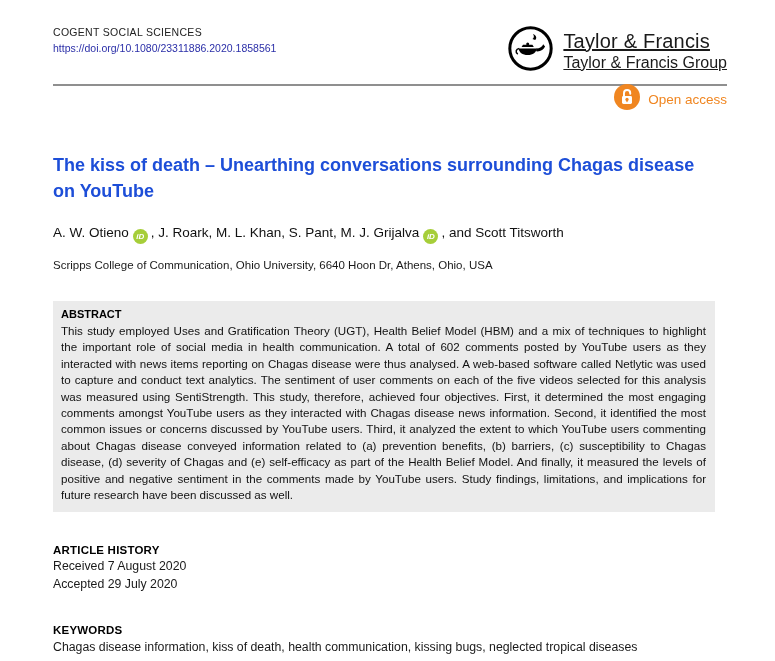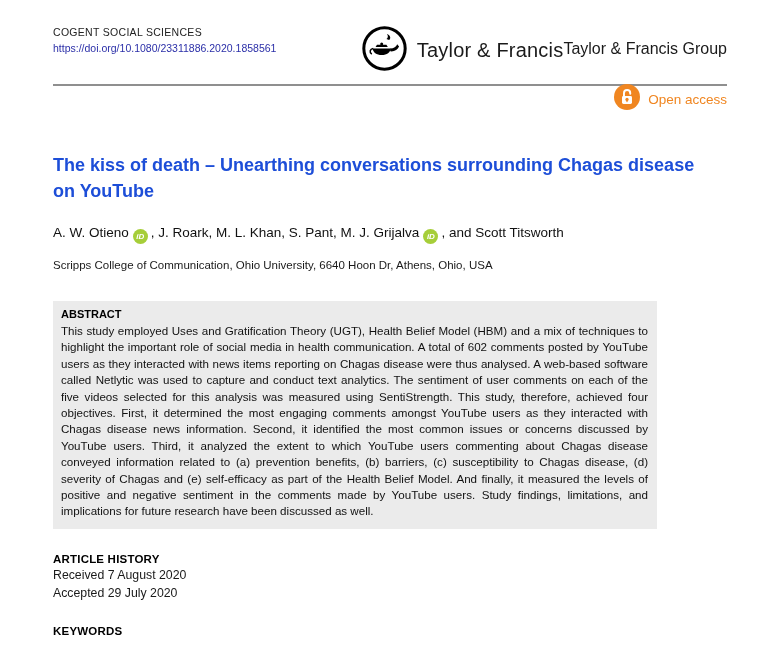--- a/index.html
+++ b/index.html
@@ -12,21 +12,21 @@
     overflow: hidden;
   }
   .page { padding: 24px 48px 0 53px; }
 
   
   .header-row { display: flex; justify-content: space-between; align-items: flex-start; }
   .journal-meta { font-size: 10.5px; line-height: 16px; color: #222; }
   .journal-name { letter-spacing: 0.3px; }
   .doi-link { color: #2b2fa8; text-decoration: none; cursor: pointer; }
   .publisher { display: flex; align-items: center; gap: 9px; margin-top: 1px; }
-  .publisher-text { display: flex; flex-direction: row; }
+  .publisher-text { display: flex; flex-direction: column; text-decoration: underline; }
   .publisher-name { font-size: 20px; color: #1a1a1a; letter-spacing: 0.2px; }
   .publisher-group { font-size: 16px; color: #1a1a1a; margin-top: 1px; }
 
   .rule { border: none; border-top: 2px solid #8f8f8f; margin: 8px 0 0 0; }
 
   
   .open-access-row { display: flex; justify-content: flex-end; align-items: center; gap: 8px; height: 26px; }
   .open-access-label { color: #F08621; font-size: 13.5px; cursor: pointer; }
 
   
@@ -42,33 +42,33 @@
     background: #A6CE39; color: #fff;
     font-size: 8px; font-weight: bold; font-style: italic;
     vertical-align: -2px; margin: 0 3px 0 4px;
     cursor: pointer;
   }
   .affiliation { margin-top: 15px; font-size: 11.5px; color: #1a1a1a; }
 
   
   .abstract-box {
     margin-top: 30px;
-    width: 604px;
+    width: 662px;
     background: #EBEBEB;
     padding: 7px 9px 9px 8px;
   }
   .abstract-heading { font-size: 11px; font-weight: bold; color: #000; }
   .abstract-text {
     margin-top: 3px;
     font-size: 11.6px; line-height: 16.4px;
     text-align: justify; color: #111;
   }
 
   
-  .section { margin-top: 24px; }
+  .section { margin-top: 32px; }
   .section-heading { font-size: 11.5px; font-weight: bold; color: #000; letter-spacing: 0.2px; }
   .history-line { font-size: 12.3px; line-height: 16px; margin-top: 2px; }
   .keywords-text { font-size: 12.3px; margin-top: 4px; }
 </style>
 </head>
 <body>
 
 <div class="page">
 
   <div class="header-row">
@@ -125,15 +125,16 @@
   </div>
 
   <div class="section">
     <div class="section-heading">ARTICLE HISTORY</div>
     <div class="history-line">Received 7 August 2020</div>
     <div class="history-line">Accepted 29 July 2020</div>
   </div>
 
   <div class="section">
     <div class="section-heading">KEYWORDS</div>
+    <div class="keywords-text">Chagas disease information, kiss of death, health communication, kissing bugs, neglected tropical diseases</div>
   </div>
 
 </div>
 
 </body></html>

